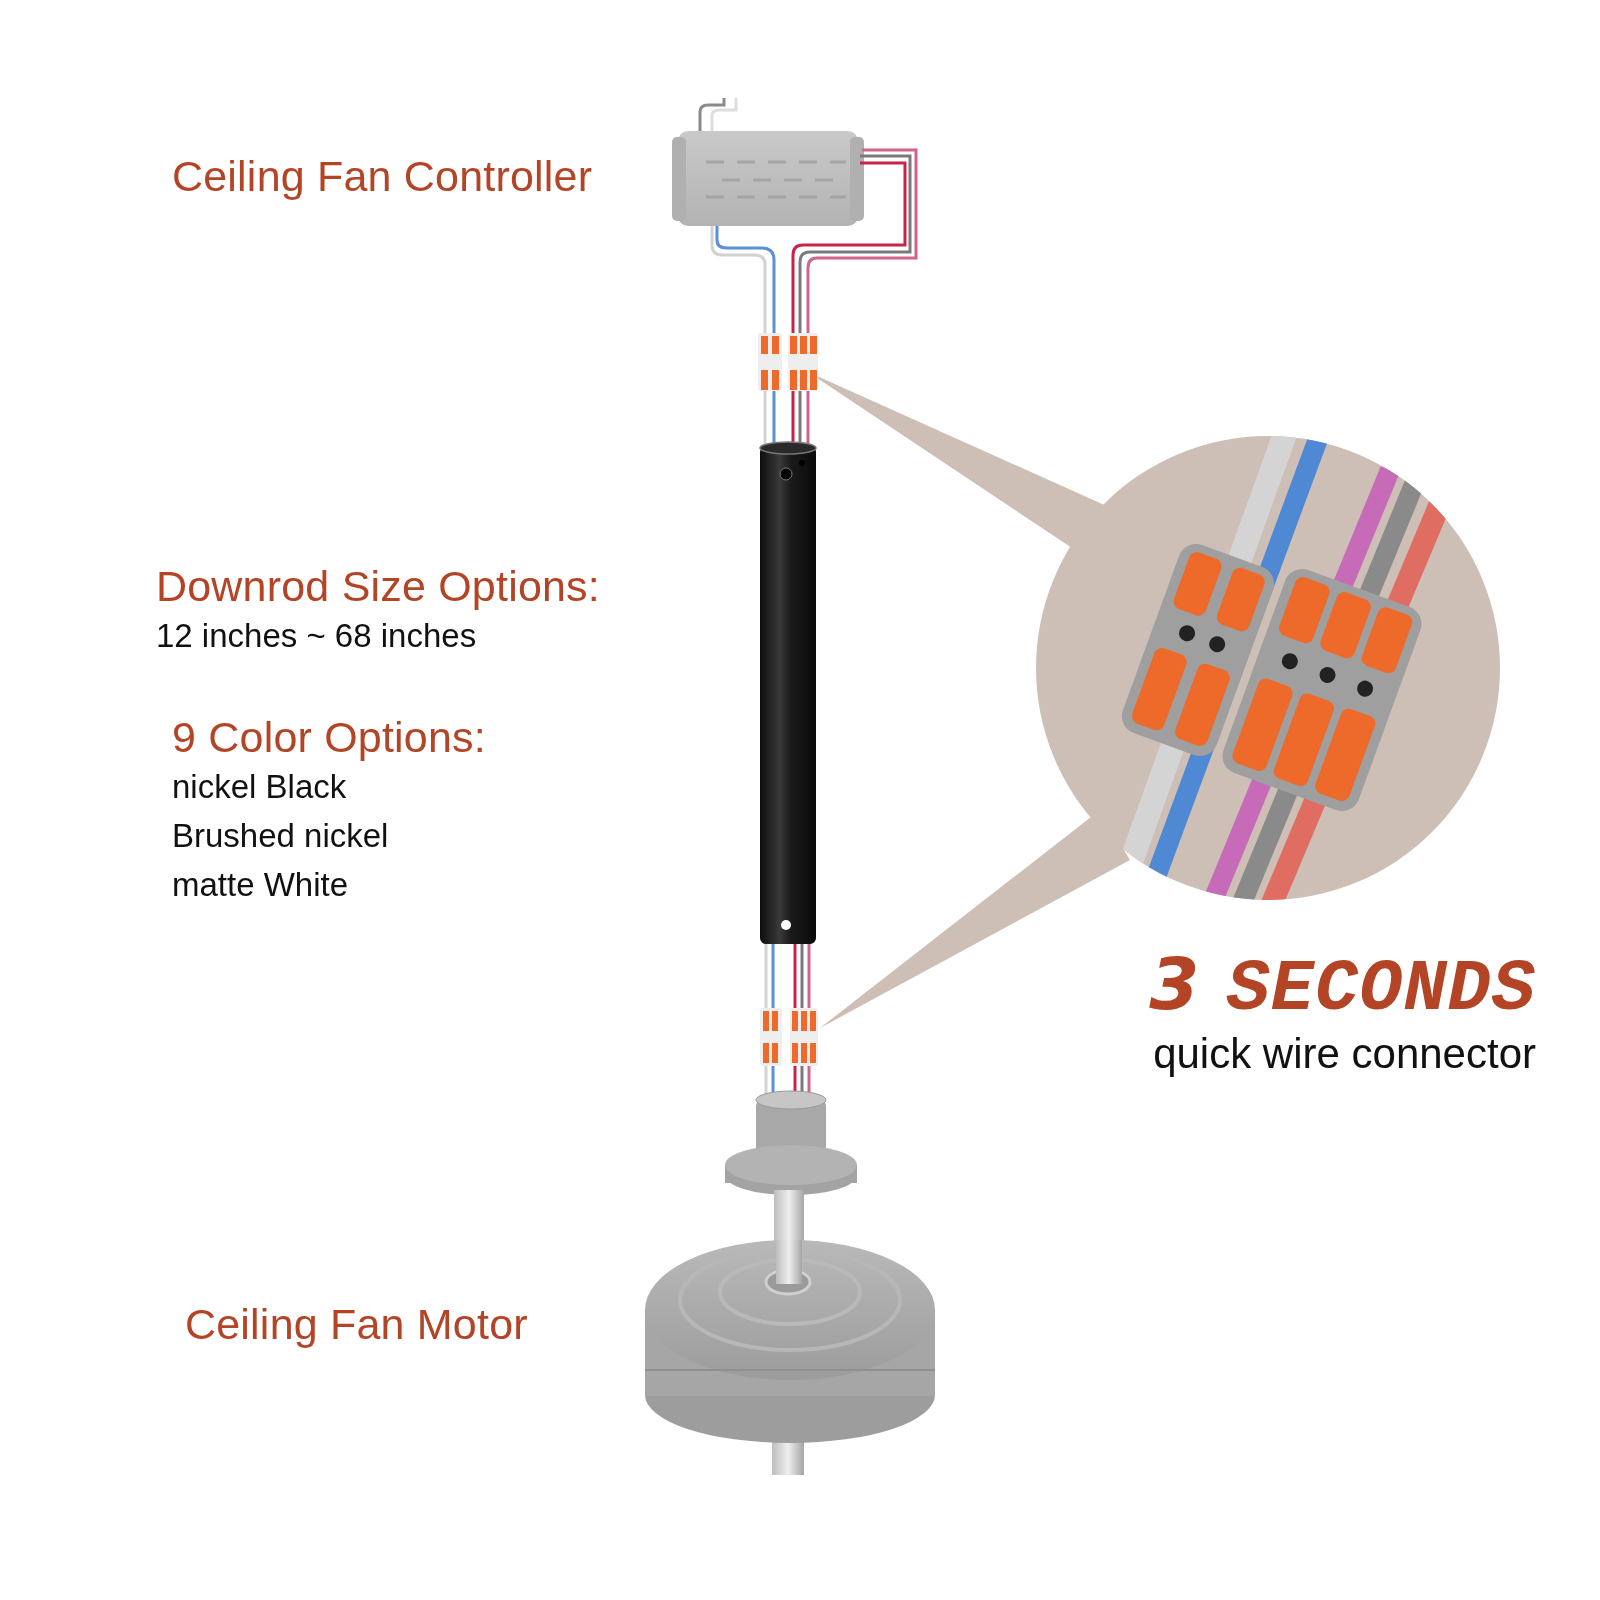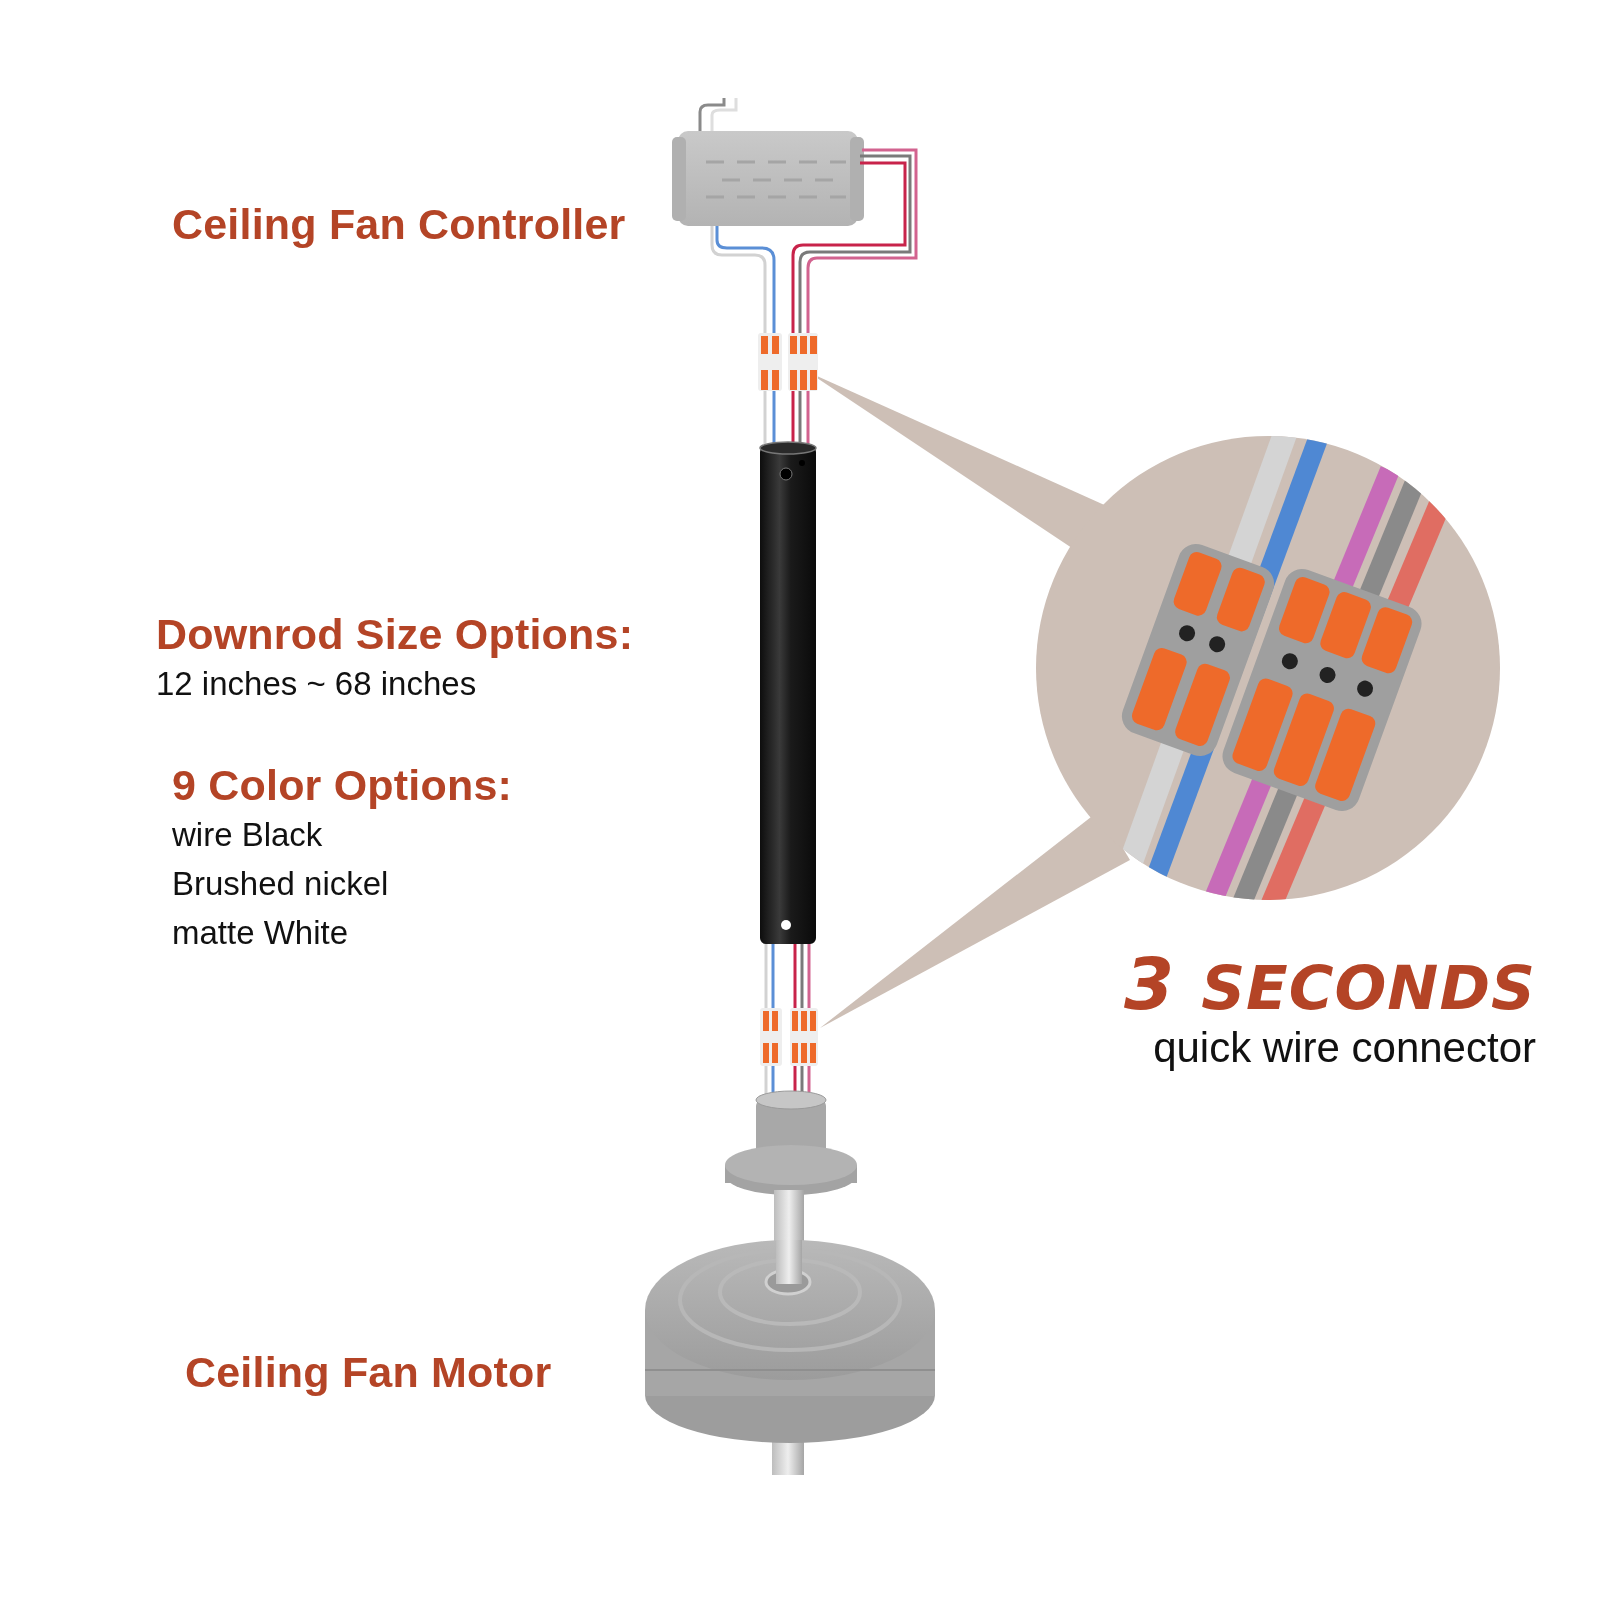--- a/index.html
+++ b/index.html
@@ -1,26 +1,26 @@
 <!DOCTYPE html>
 <html><head>
 <meta charset="utf-8">
 <style>
   html, body { margin: 0; padding: 0; background: #ffffff; }
   body { width: 1600px; height: 1600px; position: relative; overflow: hidden; font-family: "Liberation Sans", sans-serif; }
   .label { position: absolute; font-family: "Liberation Sans", sans-serif; }
-  .heading { color: #b44426; font-weight: bold; font-size: 43px; letter-spacing: 0.2px; line-height: 1.15; margin-top: 48px; }
+  .heading { color: #b44426; font-weight: normal; font-size: 43px; letter-spacing: 0.2px; line-height: 1.15; }
   .body-text { color: #111111; font-size: 33px; line-height: 49px; }
   #title-controller { left: 172px; top: 152px; }
   #title-motor { left: 185px; top: 1300px; }
   #downrod-block { left: 156px; top: 562px; }
   #color-block { left: 172px; top: 713px; }
   #seconds-block { position: absolute; right: 64px; top: 948px; text-align: right; }
   .seconds { color: #b44426; font-weight: bold; font-style: italic; font-size: 72px; letter-spacing: 1px; line-height: 1; font-family: "DejaVu Sans", sans-serif; }
-  .seconds .small-caps { font-size: 61px; text-transform: uppercase; }
+  .seconds .small-caps { font-size: 72px; text-transform: uppercase; font-family: Liberation Mono, monospace; }
   .seconds-sub { color: #111111; font-size: 42px; margin-top: 4px; }
   svg.diagram { position: absolute; left: 0; top: 0; }
 </style>
 </head>
 <body>
 
 <svg class="diagram" width="1600" height="1600" viewBox="0 0 1600 1600" xmlns="http://www.w3.org/2000/svg">
   <defs>
     <linearGradient id="rodGrad" x1="0" x2="1" y1="0" y2="0">
       <stop offset="0" stop-color="#0d0d0d"></stop>
@@ -208,21 +208,21 @@
 
 <div class="label heading" id="title-controller">Ceiling Fan Controller</div>
 
 <div class="label" id="downrod-block">
   <div class="heading">Downrod Size Options:</div>
   <div class="body-text">12 inches ~ 68 inches</div>
 </div>
 
 <div class="label" id="color-block">
   <div class="heading">9 Color Options:</div>
-  <div class="body-text">wire Black</div>
+  <div class="body-text">nickel Black</div>
   <div class="body-text">Brushed nickel</div>
   <div class="body-text">matte White</div>
 </div>
 
 <div id="seconds-block">
   <div class="seconds">
     <span>3</span>
     <span class="small-caps">seconds</span>
   </div>
   <div class="seconds-sub">quick wire connector</div>

